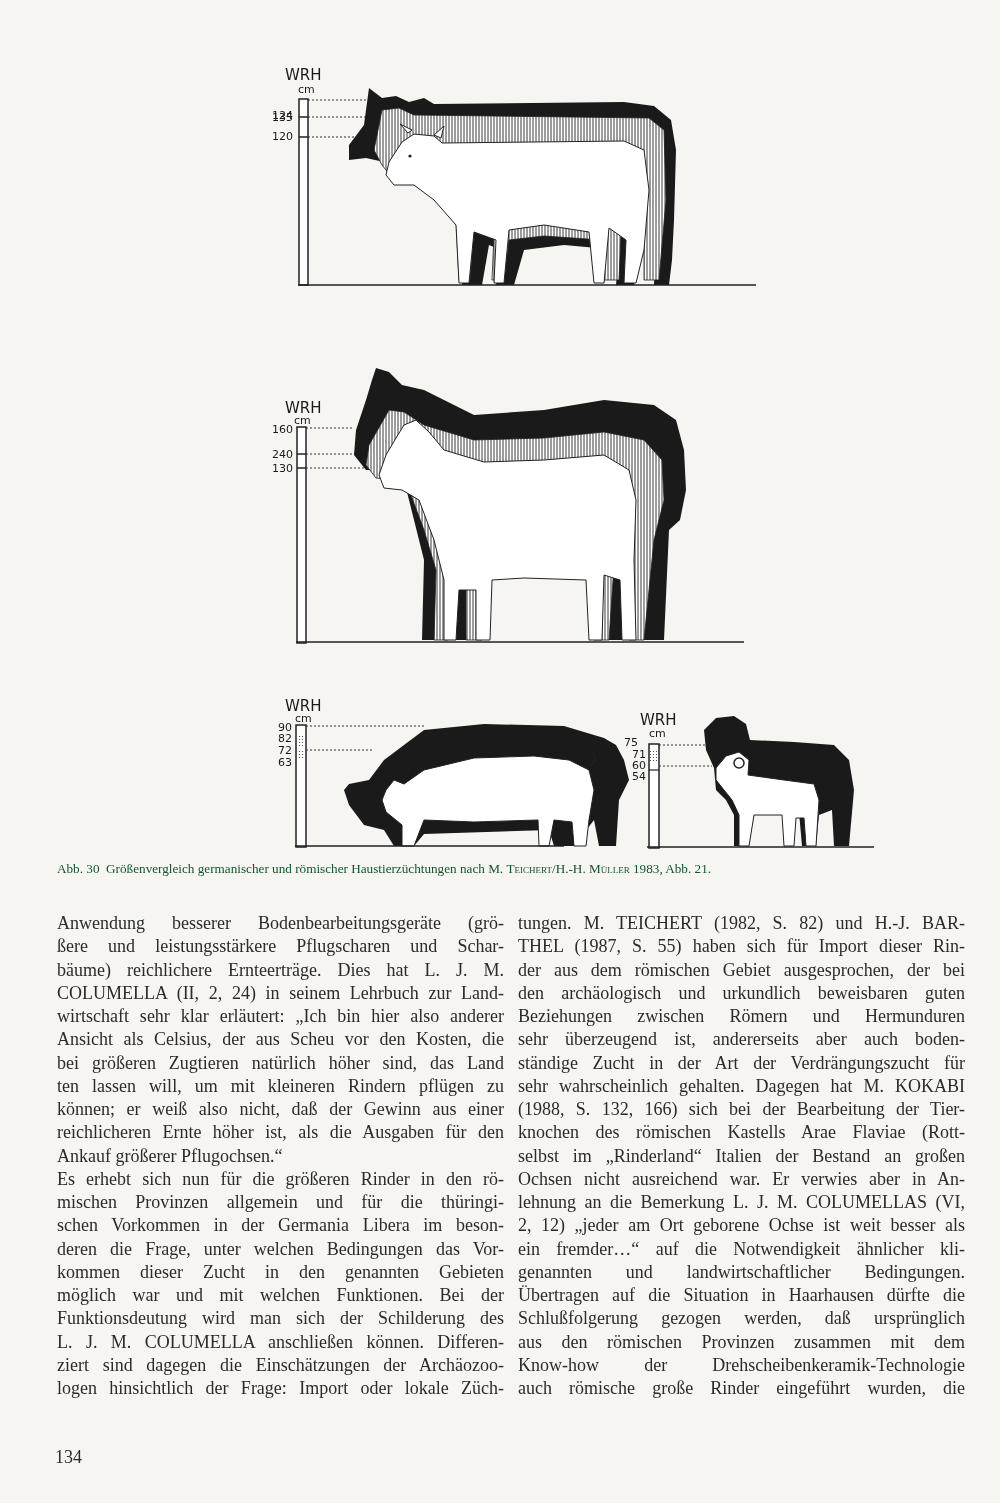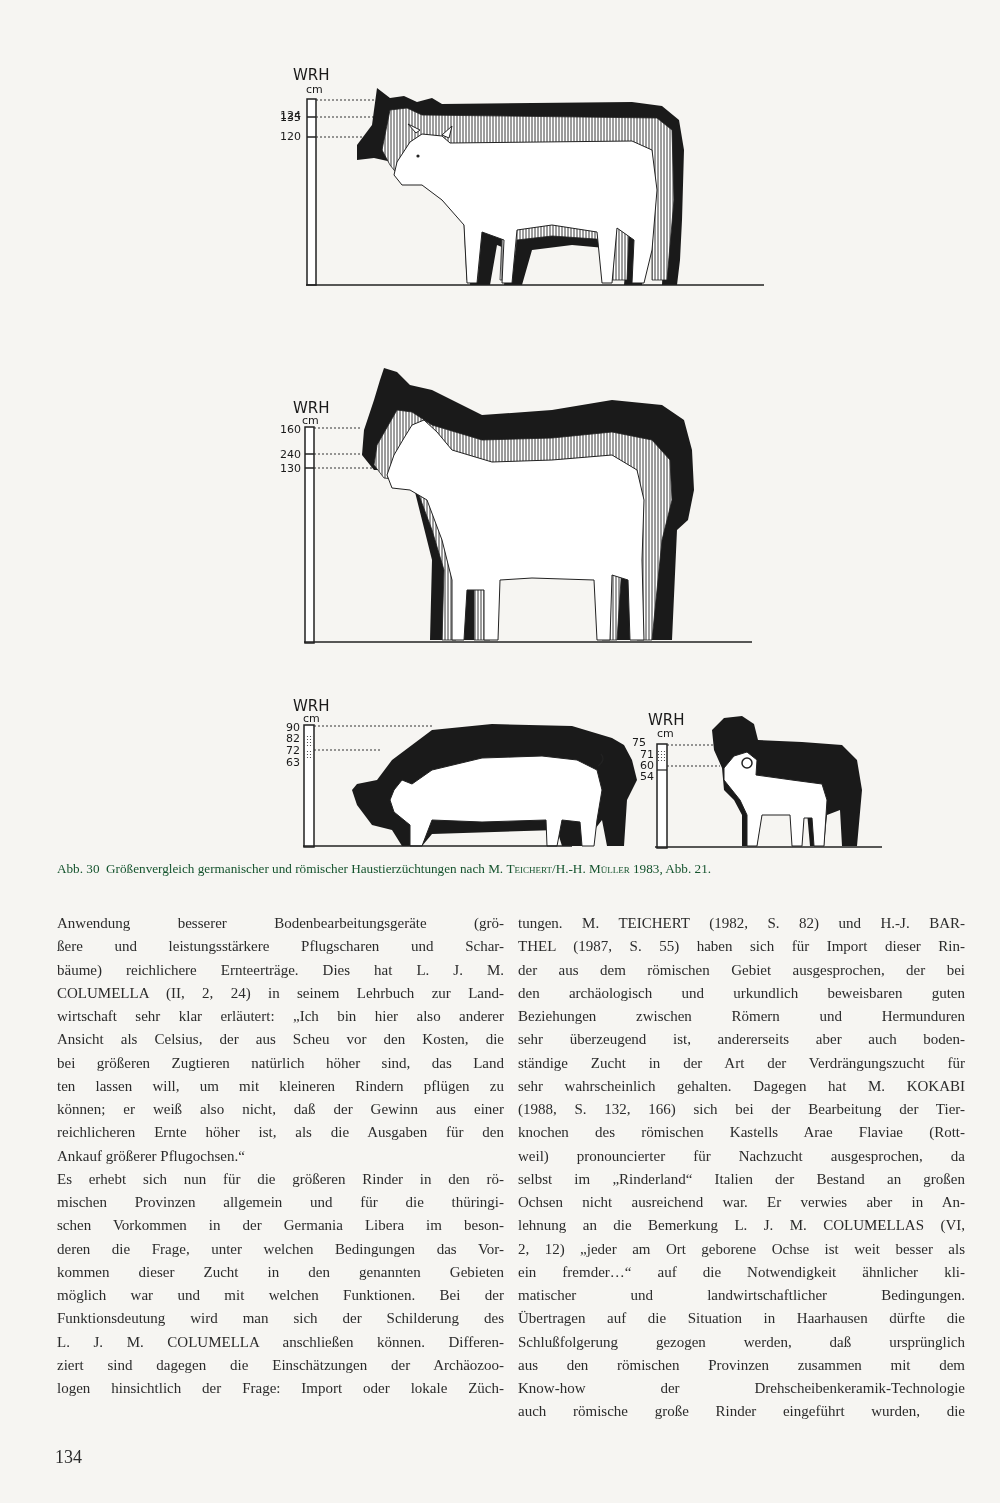--- a/index.html
+++ b/index.html
@@ -4,42 +4,42 @@
   <style>
     html, body { margin: 0; padding: 0; }
     body {
       width: 1000px; height: 1503px;
       background: #f6f5f2;
       position: relative;
       overflow: hidden;
       font-family: "Liberation Serif", "DejaVu Serif", serif;
       color: #2a2a2a;
     }
-    .figure { position: absolute; left: 12px; top: 0; width: 816px; height: 860px; }
+    .figure { position: absolute; left: 4px; top: 0; width: 816px; height: 860px; }
     .panel { position: absolute; }
     .axis-label {
       position: absolute;
       font-family: "DejaVu Sans", "Liberation Sans", sans-serif;
       color: #1a1a1a;
       line-height: 1;
     }
     .wrh { font-size: 15px; }
     .cm { font-size: 11px; }
     .tick { font-size: 11px; text-align: right; width: 30px; }
     svg { position: absolute; left: 0; top: 0; overflow: visible; }
 
     .caption {
       position: absolute; left: 57px; top: 861px; width: 900px;
       font-size: 13.2px; color: #14532d; white-space: nowrap;
     }
     .sc { font-variant: small-caps; }
 
     .col {
       position: absolute; top: 912px; width: 447px;
-      font-size: 15px; line-height: 23.25px;
+      font-size: 18px; line-height: 23.25px;
       text-align: justify; color: #2b2b2b;
     }
     .col .ln { display: block; text-align: justify; text-align-last: justify; height: 23.25px; white-space: nowrap; }
     .col .ln.last { text-align-last: left; }
     .col-left { left: 57px; }
     .col-right { left: 518px; }
     .page-number {
       position: absolute; left: 55px; top: 1447px;
       font-size: 18px; color: #2b2b2b;
     }
@@ -191,27 +191,26 @@
   <span class="ln">tungen. M. TEICHERT (1982, S. 82) und H.-J. BAR-</span>
   <span class="ln">THEL (1987, S. 55) haben sich für Import dieser Rin-</span>
   <span class="ln">der aus dem römischen Gebiet ausgesprochen, der bei</span>
   <span class="ln">den archäologisch und urkundlich beweisbaren guten</span>
   <span class="ln">Beziehungen zwischen Römern und Hermunduren</span>
   <span class="ln">sehr überzeugend ist, andererseits aber auch boden-</span>
   <span class="ln">ständige Zucht in der Art der Verdrängungszucht für</span>
   <span class="ln">sehr wahrscheinlich gehalten. Dagegen hat M. KOKABI</span>
   <span class="ln">(1988, S. 132, 166) sich bei der Bearbeitung der Tier-</span>
   <span class="ln">knochen des römischen Kastells Arae Flaviae (Rott-</span>
-  <span class="ln">weil) pronouncierter für Nachzucht ausgesprochen, da</span>
   <span class="ln">selbst im „Rinderland“ Italien der Bestand an großen</span>
   <span class="ln">Ochsen nicht ausreichend war. Er verwies aber in An-</span>
   <span class="ln">lehnung an die Bemerkung L. J. M. COLUMELLAS (VI,</span>
   <span class="ln">2, 12) „jeder am Ort geborene Ochse ist weit besser als</span>
   <span class="ln">ein fremder…“ auf die Notwendigkeit ähnlicher kli-</span>
-  <span class="ln">matischer und landwirtschaftlicher Bedingungen.</span>
+  <span class="ln">genannten und landwirtschaftlicher Bedingungen.</span>
   <span class="ln">Übertragen auf die Situation in Haarhausen dürfte die</span>
   <span class="ln">Schlußfolgerung gezogen werden, daß ursprünglich</span>
   <span class="ln">aus den römischen Provinzen zusammen mit dem</span>
   <span class="ln">Know-how der Drehscheibenkeramik-Technologie</span>
   <span class="ln">auch römische große Rinder eingeführt wurden, die</span>
 </div>
 
 <div class="page-number">134</div>
 
 </body></html>

